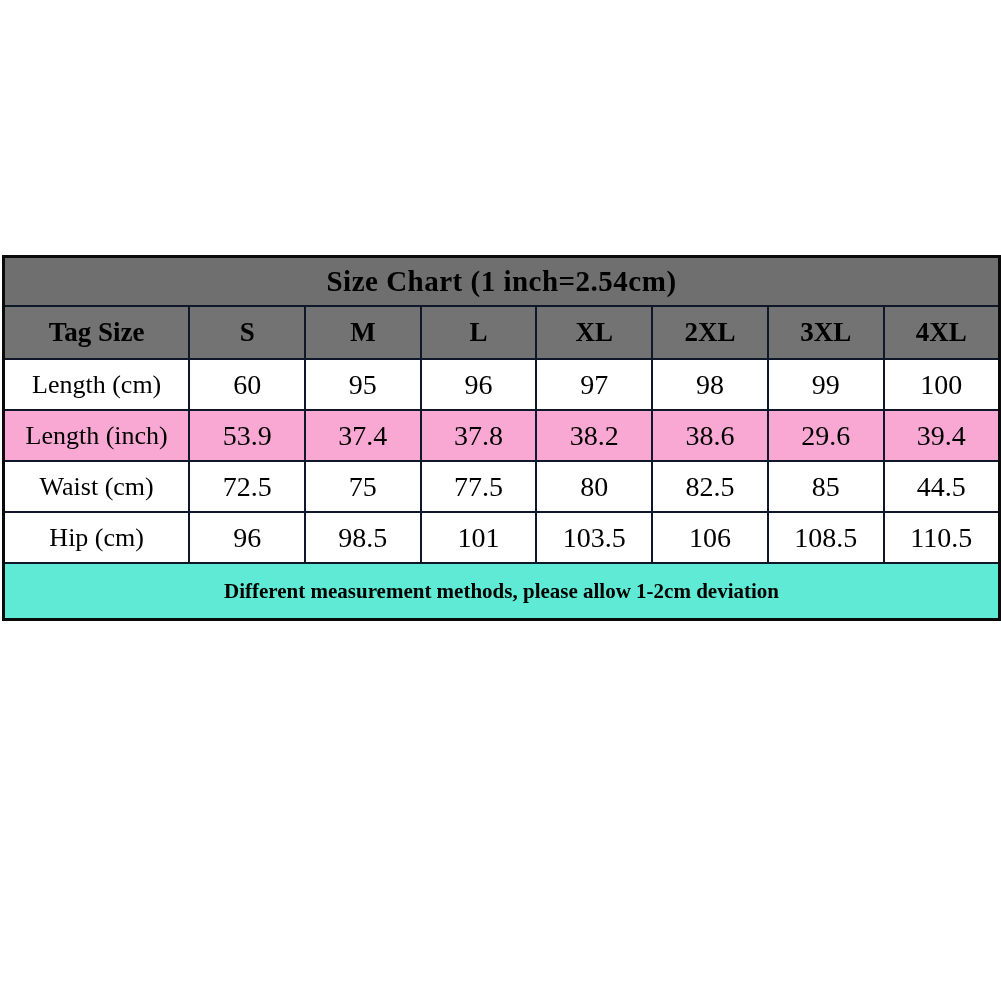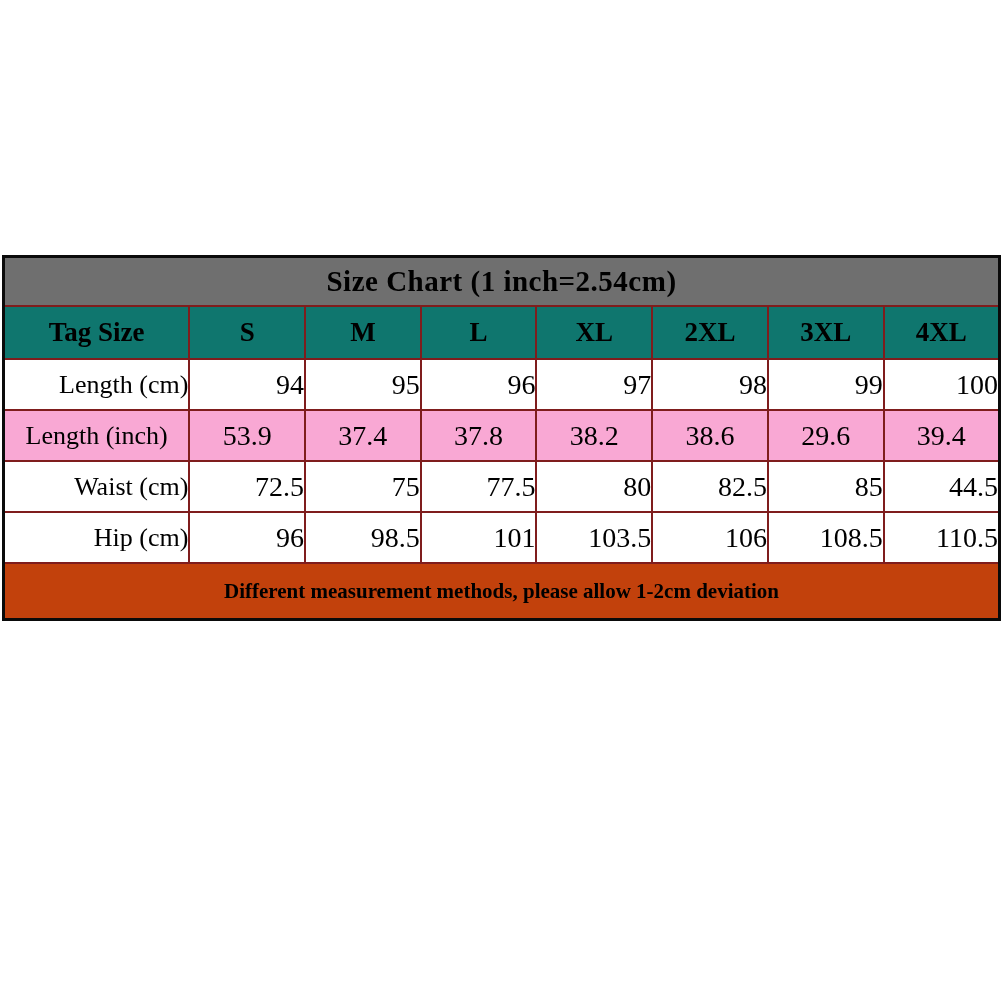--- a/index.html
+++ b/index.html
@@ -19,47 +19,47 @@
     position: absolute;
     left: 2px;
     top: 255px;
     border-collapse: collapse;
     table-layout: fixed;
     border: 3px solid #0a0a0a;
   }
   table.size-chart col.col-label { width: 186px; }
   table.size-chart col.col-size  { width: 116px; }
   table.size-chart td, table.size-chart th {
-    border: 2px solid #7f1d1d;
+    border: 2px solid #0f172a;
     text-align: center;
     vertical-align: middle;
     padding: 0;
     overflow: hidden;
     white-space: nowrap;
   }
   tr.title-row th {
     background: #6f6f6f;
     height: 47px;
     font-size: 29px;
     font-weight: bold;
     letter-spacing: 0.5px;
   }
   tr.header-row th {
-    background: #0f766e;
+    background: #737373;
     height: 51px;
     font-size: 27px;
     font-weight: bold;
   }
   tr.data-row { height: 51px; }
   tr.data-row td { font-size: 28px; font-weight: normal; }
   tr.data-row td.row-label { font-size: 26px; }
-  tr.row-white td { background: #ffffff; text-align: right; }
+  tr.row-white td { background: #ffffff; }
   tr.row-gray td  { background: #f9a8d4; }
   tr.note-row td {
-    background: #c2410c;
+    background: #5eead4;
     height: 54px;
     font-size: 21px;
     font-weight: bold;
   }
 </style>
 </head>
 <body>
 
 <table class="size-chart">
   <colgroup>
@@ -84,21 +84,21 @@
     <th>M</th>
     <th>L</th>
     <th>XL</th>
     <th>2XL</th>
     <th>3XL</th>
     <th>4XL</th>
   </tr>
 
   <tr class="data-row row-white">
     <td class="row-label">Length (cm)</td>
-    <td>94</td>
+    <td>60</td>
     <td>95</td>
     <td>96</td>
     <td>97</td>
     <td>98</td>
     <td>99</td>
     <td>100</td>
   </tr>
 
   <tr class="data-row row-gray">
     <td class="row-label">Length (inch)</td>

